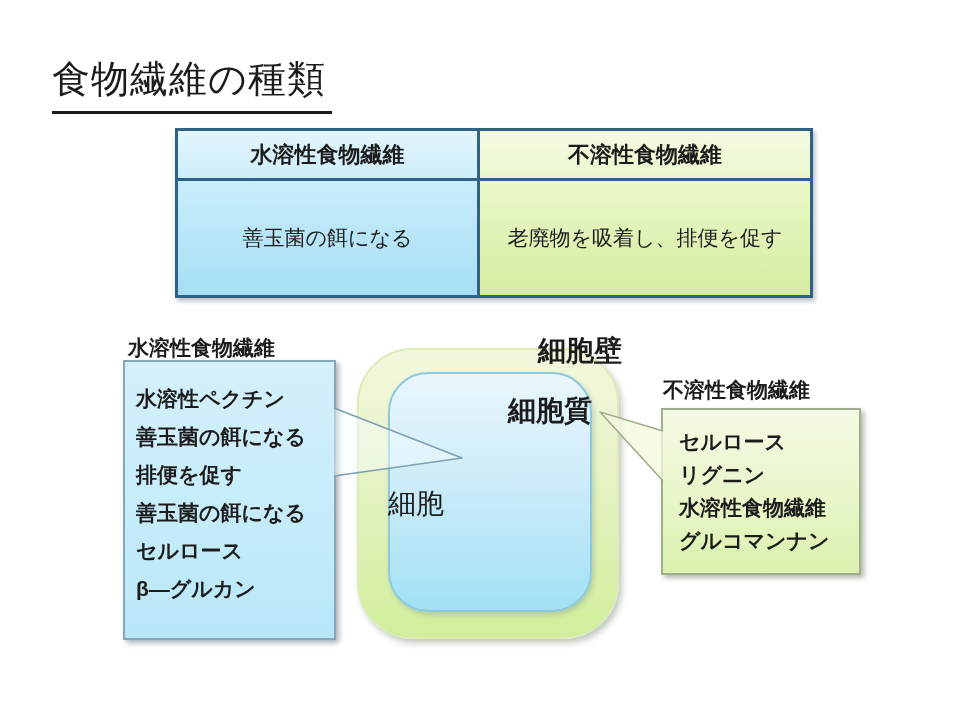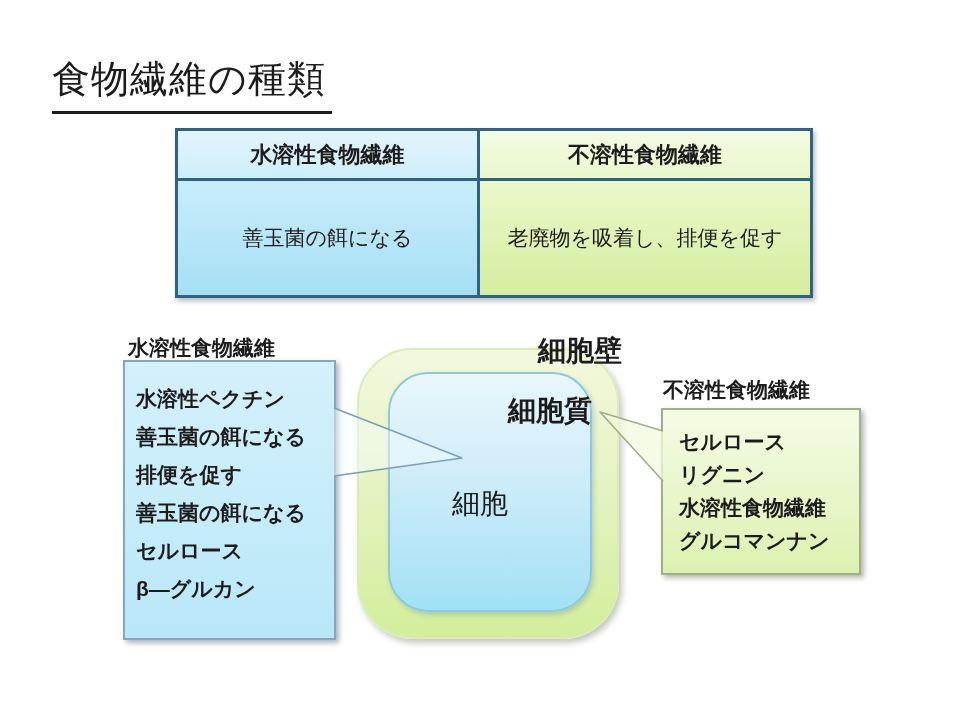--- a/index.html
+++ b/index.html
@@ -39,21 +39,21 @@
   }
   .cell-inner{
     position:absolute;left:388px;top:372px;width:204px;height:240px;
     border-radius:40px;border:2px solid #8cc8de;box-sizing:border-box;
     background:linear-gradient(180deg,#e9f7fc 0%,#cdecf9 45%,#a2e1f5 100%);
     box-shadow:2px 3px 5px rgba(110,140,150,.35);
   }
   .lbl{position:absolute;font-weight:700;font-size:28px;white-space:nowrap;}
   .lbl-cellwall{left:538px;top:332px;}
   .lbl-cytoplasm{left:388px;top:392px;width:204px;text-align:right;}
-  .lbl-cellbody{left:388px;top:485px;width:184px;text-align:center;font-weight:400;}
+  .lbl-cellbody{left:388px;top:485px;width:184px;text-align:left;font-weight:400;}
   .lbl-soluble{left:128px;top:334px;font-size:21px;}
   .lbl-insoluble{left:663px;top:376px;font-size:21px;}
   
   .box{
     position:absolute;box-sizing:border-box;
     font-weight:700;white-space:nowrap;
   }
   .box-soluble{
     left:123px;top:360px;width:213px;height:280px;
     border:2px solid #86a6ba;

